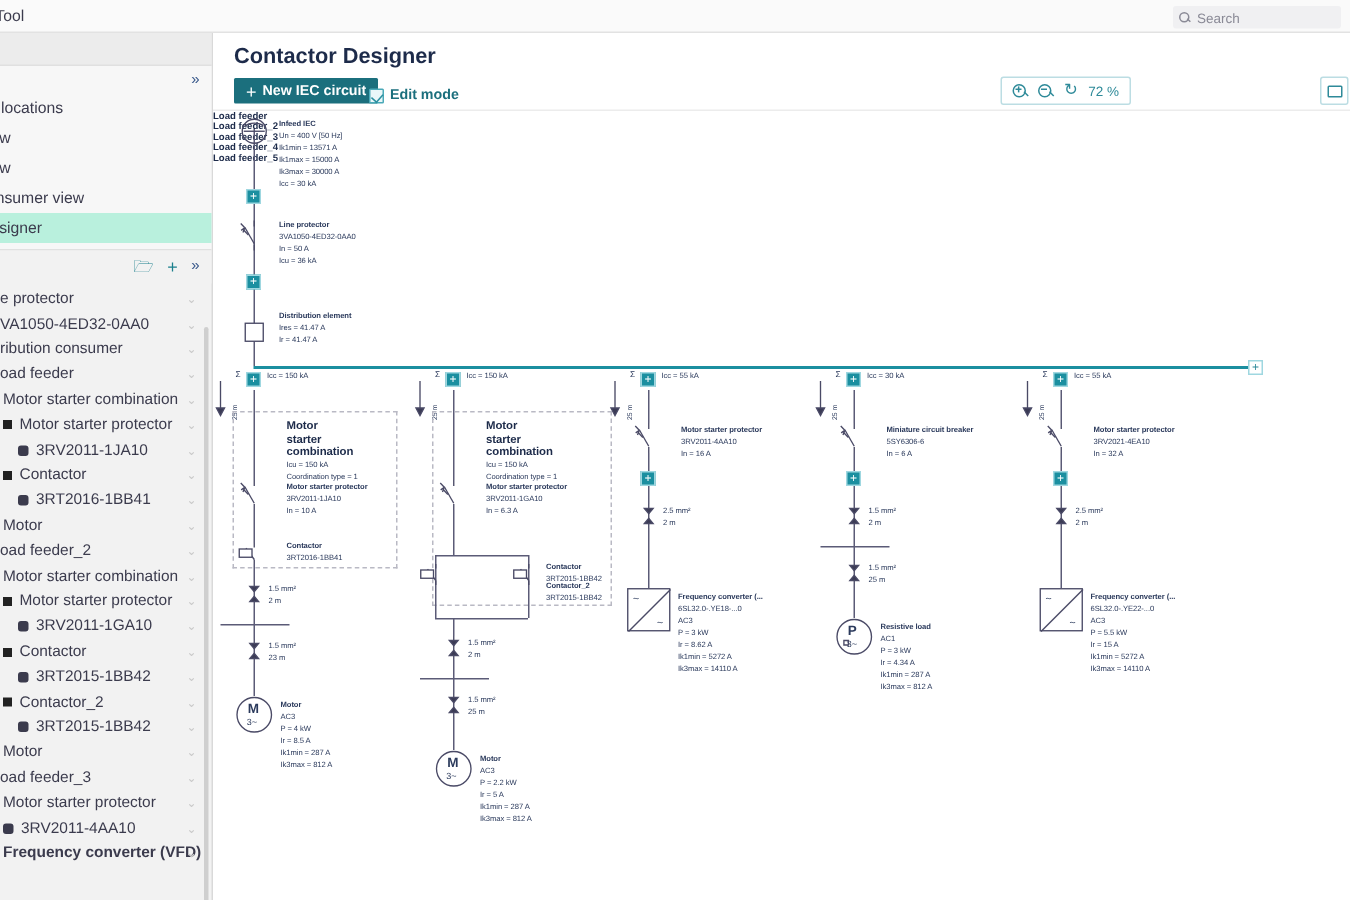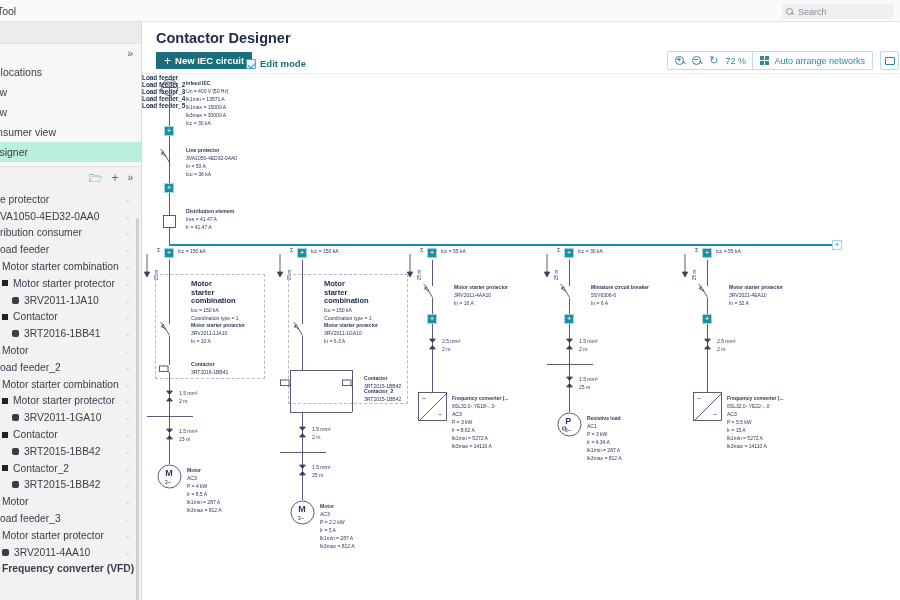--- a/index.html
+++ b/index.html
@@ -323,29 +323,20 @@
           <i></i>
           <i class="v"></i>
         </span>
       <span class="ic-circ">
           <i></i>
         </span>
       <span class="reset-ic">↻</span>
       <span class="zt">72 %</span>
     </div>
 
-    <div class="btn-outline">
-      <span class="grid-ic">
-          <b></b>
-          <b></b>
-          <b></b>
-          <b></b>
-        </span>
-      <span>Auto arrange networks</span>
-    </div>
 
     <div class="btn-sq">
       <span class="mon-ic"></span>
     </div>
   </div>
 
   <div class="canvas" id="canvas">
       <div class="vline" style="left: 27px; top: 12px; height: 158px;"></div>
       <svg width="17" height="20" style="left: 19px; top: 4px; position: absolute;">
         <circle cx="8.5" cy="9.5" r="8" stroke="#4a4a66" stroke-width="0.9" fill="none"></circle>

